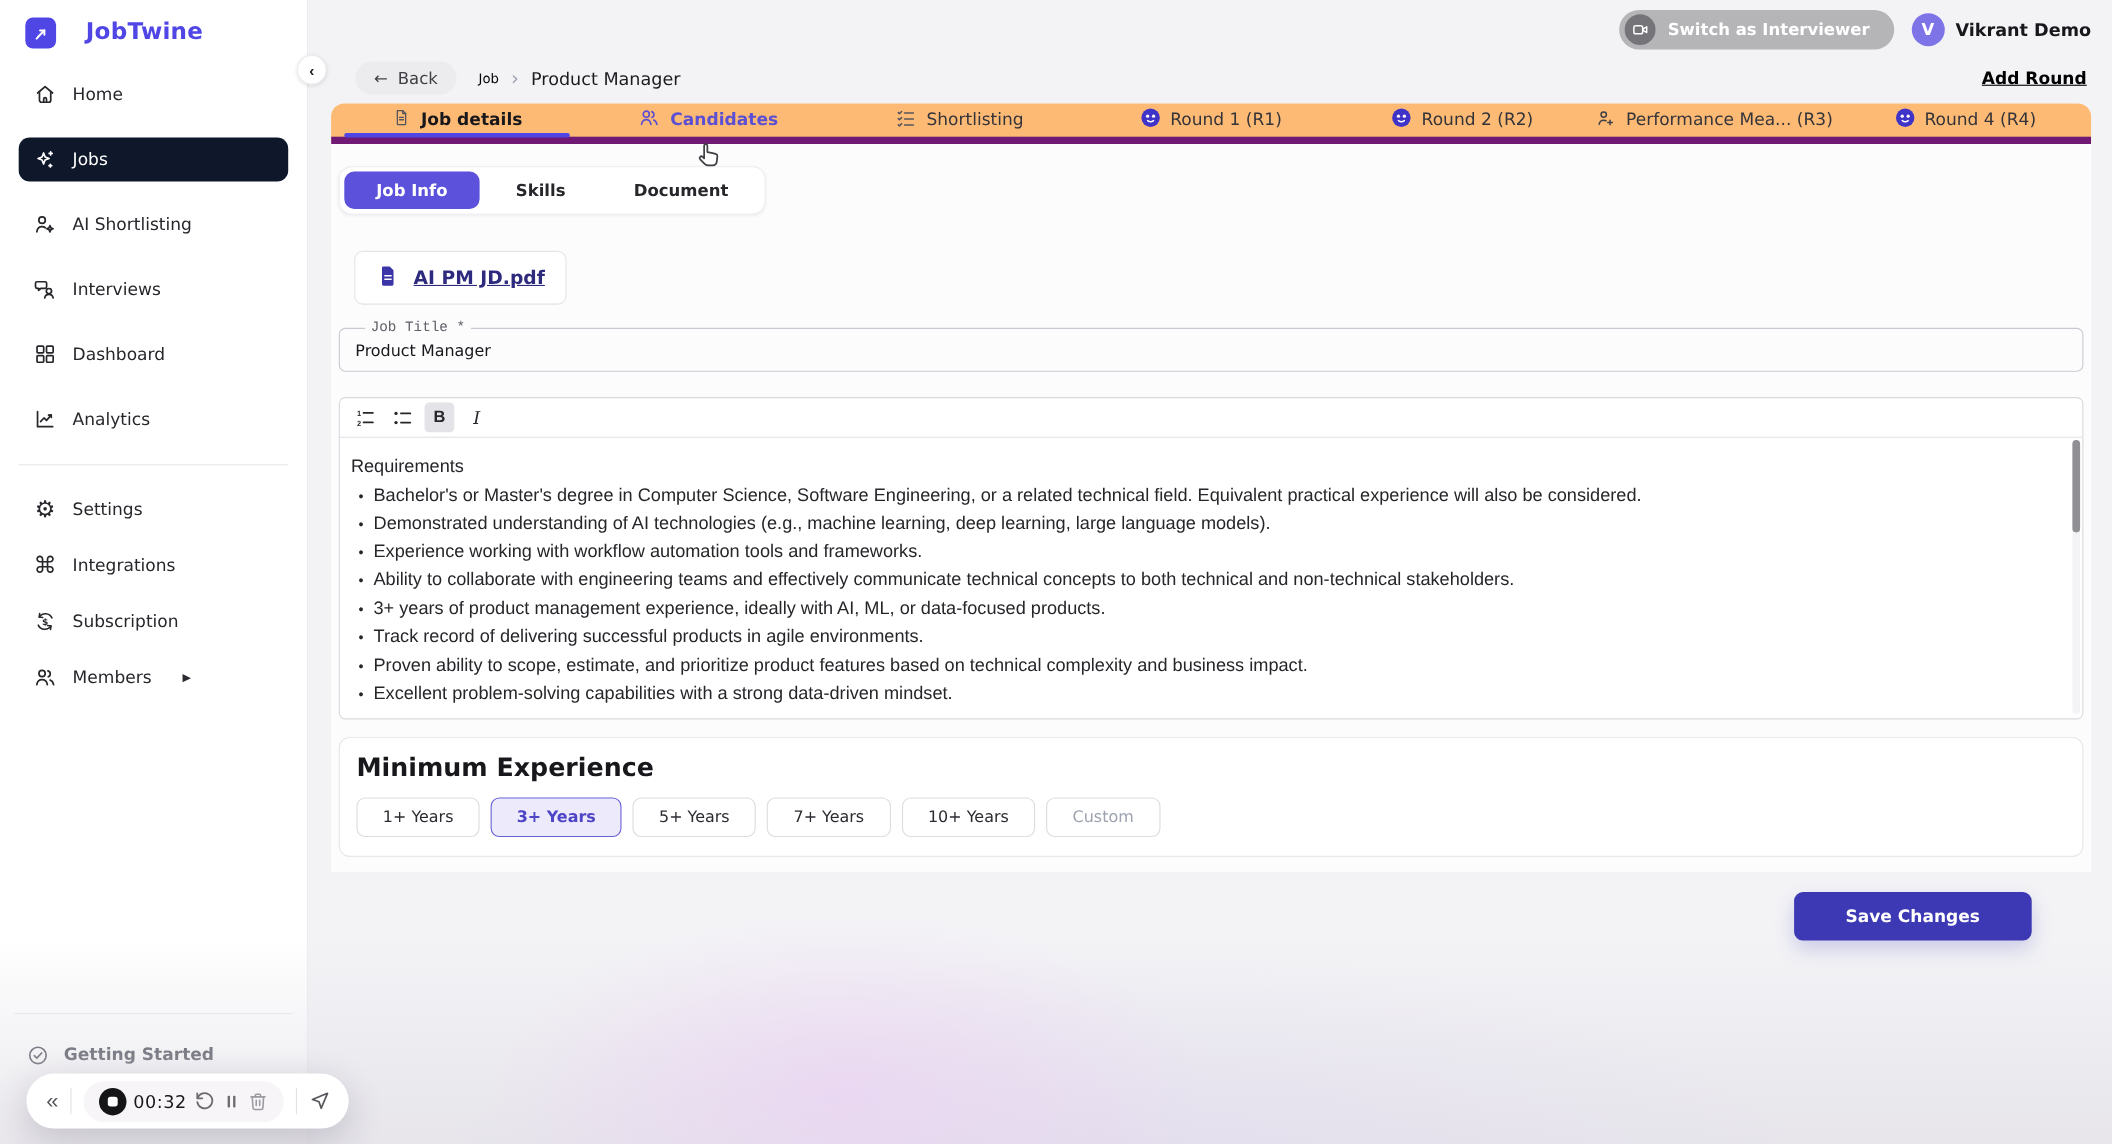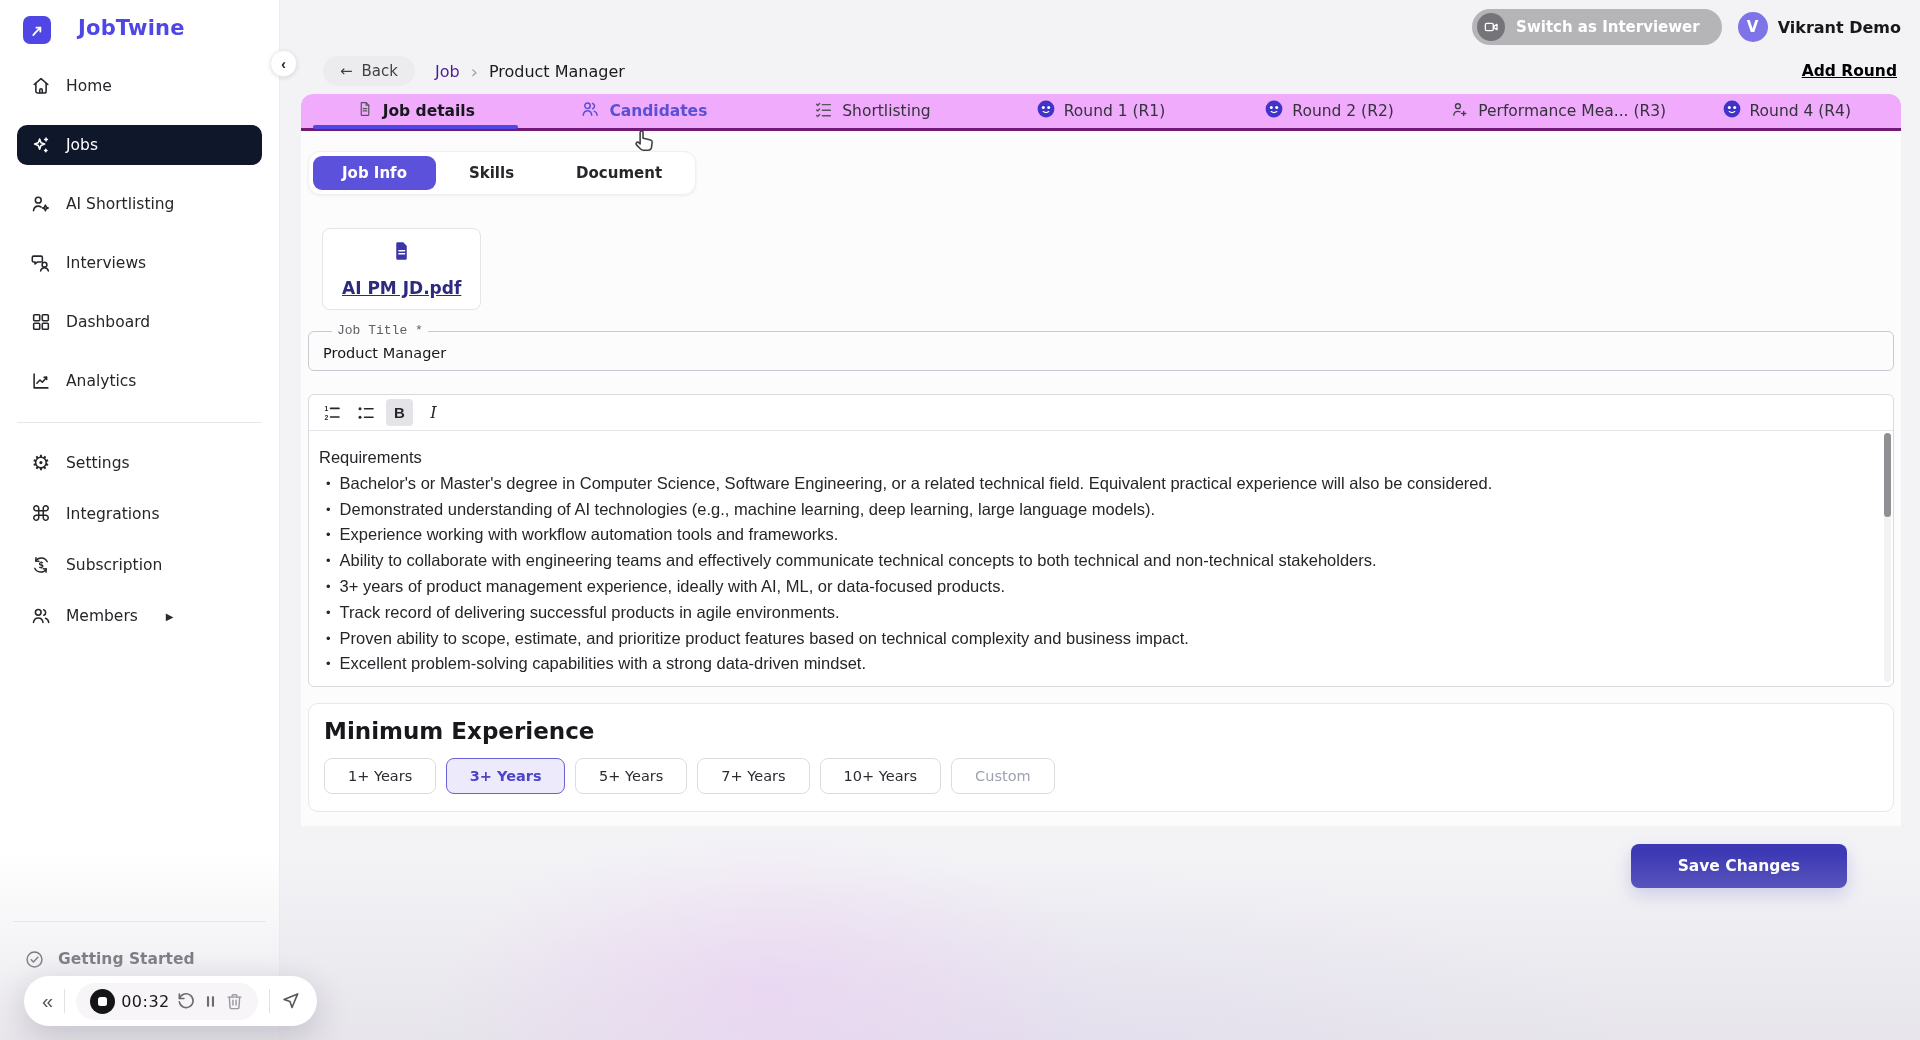--- a/index.html
+++ b/index.html
@@ -28,37 +28,37 @@
   .topbar { display:flex; justify-content:flex-end; align-items:center; gap:16px; padding-top:8px; height:46px; }
   .switch-btn { display:flex; align-items:center; gap:11px; background:#b5b4b7; border:none; border-radius:19px; padding:4px 22px 4px 5px; color:#fff; font-weight:600; font-size:15px; font-family:inherit; cursor:pointer; }
   .switch-cam { width:28px; height:28px; border-radius:50%; background:#757479; display:flex; align-items:center; justify-content:center; }
   .user-chip { display:flex; align-items:center; gap:10px; cursor:pointer; }
   .avatar { width:30px; height:30px; border-radius:50%; background:#7e74e8; color:#fff; font-weight:600; font-size:15px; display:flex; align-items:center; justify-content:center; }
   .user-name { font-weight:700; font-size:16px; color:#17171c; }
 
   .crumb-row { display:flex; align-items:center; margin-top:10px; height:30px; }
   .collapse-btn { position:absolute; left:270px; top:50px; width:27px; height:27px; border-radius:50%; background:#fff; border:1px solid #ededf0; box-shadow:0 1px 4px rgba(0,0,0,.12); color:#222; font-size:14px; font-weight:bold; display:flex; align-items:center; justify-content:center; cursor:pointer; z-index:6; }
   .back-pill { display:flex; align-items:center; gap:9px; background:#ececee; border:none; border-radius:16px; padding:6px 17px; font-size:15px; color:#3f3f46; font-family:inherit; margin-left:22px; cursor:pointer; }
-  .crumb-section { color:#4c1d95; font-size:16px; margin-left:20px; cursor:pointer; }
+  .crumb-section { color:#000000; font-size:12px; margin-left:20px; cursor:pointer; }
   .crumb-chevron { color:#9ca3af; font-size:18px; margin:0 11px; }
   .crumb-current { color:#1b1b1f; font-size:16px; font-weight:500; }
   .add-round { margin-left:auto; color:#000000; font-weight:600; font-size:15.5px; text-decoration:underline; cursor:pointer; margin-right:4px; }
 
   .panel { background:#fcfcfd; border-radius:12px 12px 0 0; margin-top:8px; padding:0 7px 14px; }
-  .tabbar { background:#f0abfc; border-radius:12px 12px 0 0; border-bottom:3px solid #701a75; display:flex; height:37px; margin:0 -7px; }
+  .tabbar { background:#fdba74; border-radius:12px 12px 0 0; border-bottom:7px solid #701a75; display:flex; height:37px; margin:0 -7px; }
   .tab { flex:1; display:flex; align-items:center; justify-content:center; gap:9px; font-size:15.5px; color:#33333a; position:relative; white-space:nowrap; cursor:pointer; }
   .tab.active { font-weight:600; color:#17171c; }
   .tab.active::after { content:""; position:absolute; left:12px; right:12px; bottom:-1px; height:4px; border-radius:3px; background:#4f46e5; }
   .tab.hover { color:#5b4fd4; font-weight:600; }
 
   .subtabs { display:inline-flex; background:#fff; border:1px solid #f0f0f3; border-radius:12px; margin-top:20px; padding:4px; gap:4px; box-shadow:0 1px 3px rgba(16,16,40,.06); }
   .subtab { padding:8px 29px; border-radius:9px; font-size:15px; font-weight:600; color:#26262b; border:none; background:transparent; font-family:inherit; cursor:pointer; }
   .subtab.active { background:#5b51db; color:#fff; }
 
-  .pdf-box { display:flex; align-items:center; gap:13px; background:#fff; border:1px solid #e4e4e9; border-radius:8px; padding:11px 19px; width:fit-content; margin:33px 0 0 14px; cursor:pointer;flex-direction:column; }
+  .pdf-box { display:flex; align-items:center; gap:13px; background:#fff; border:1px solid #e4e4e9; border-radius:8px; padding:11px 19px; width:fit-content; margin:33px 0 0 14px; cursor:pointer; }
   .pdf-name { font-size:17px; font-weight:700; color:#2e2a7d; text-decoration:underline; }
 
   .field { position:relative; margin-top:21px; }
   .field-label { position:absolute; top:-8px; left:24px; background:#fcfcfd; padding:0 5px; font-size:13px; color:#5f6068;font-family:Liberation Mono, monospace; }
   .job-title { width:100%; height:40px; border:1px solid #c9c9d2; border-radius:6px; padding:10px 14px 6px; font-size:14.5px; color:#17171c; background:transparent; font-family:inherit; }
 
   .editor { background:#fff; border:1px solid #d9d9df; border-radius:6px; margin-top:23px; position:relative; }
   .editor-toolbar { display:flex; align-items:center; gap:7px; padding:4px 9px; border-bottom:1px solid #e3e3e8; height:36px; }
   .tool-btn { width:27px; height:27px; display:flex; align-items:center; justify-content:center; border-radius:4px; color:#26262b; background:transparent; border:none; cursor:pointer; }
   .tool-btn.active { background:#e4e4e8; }

